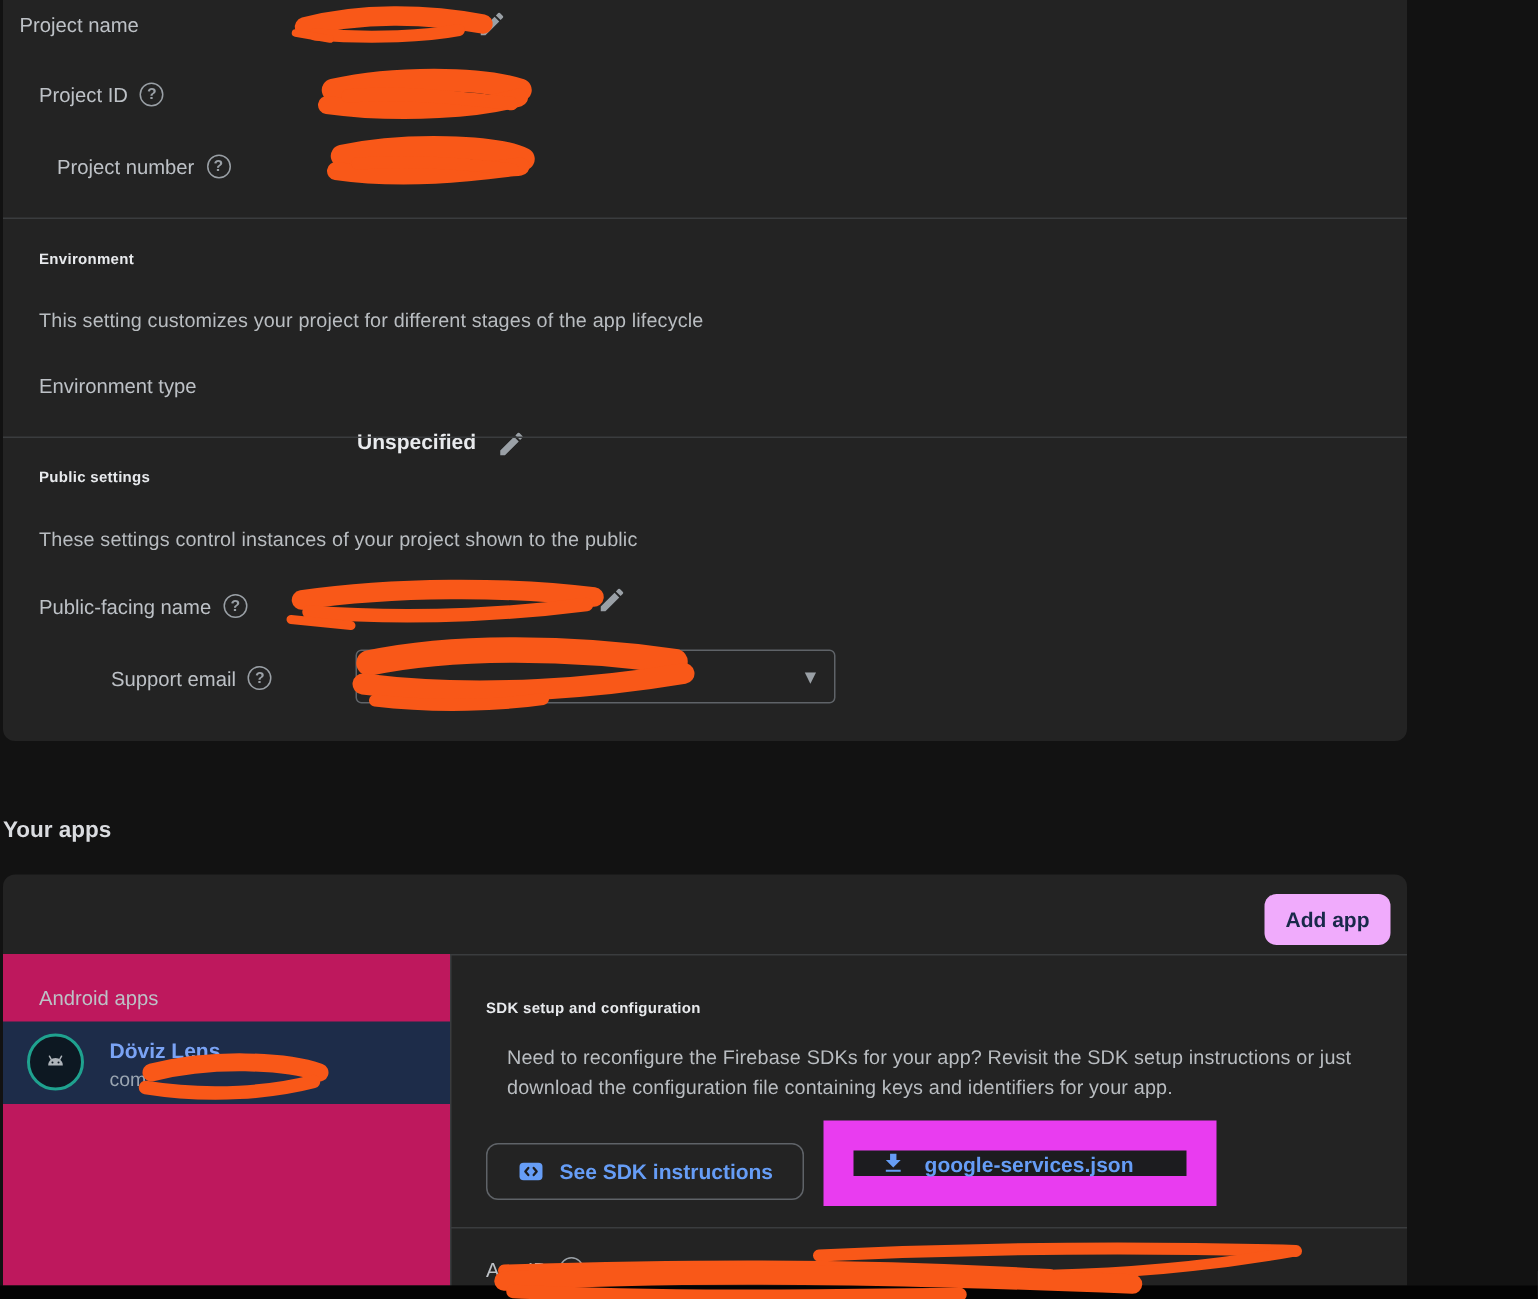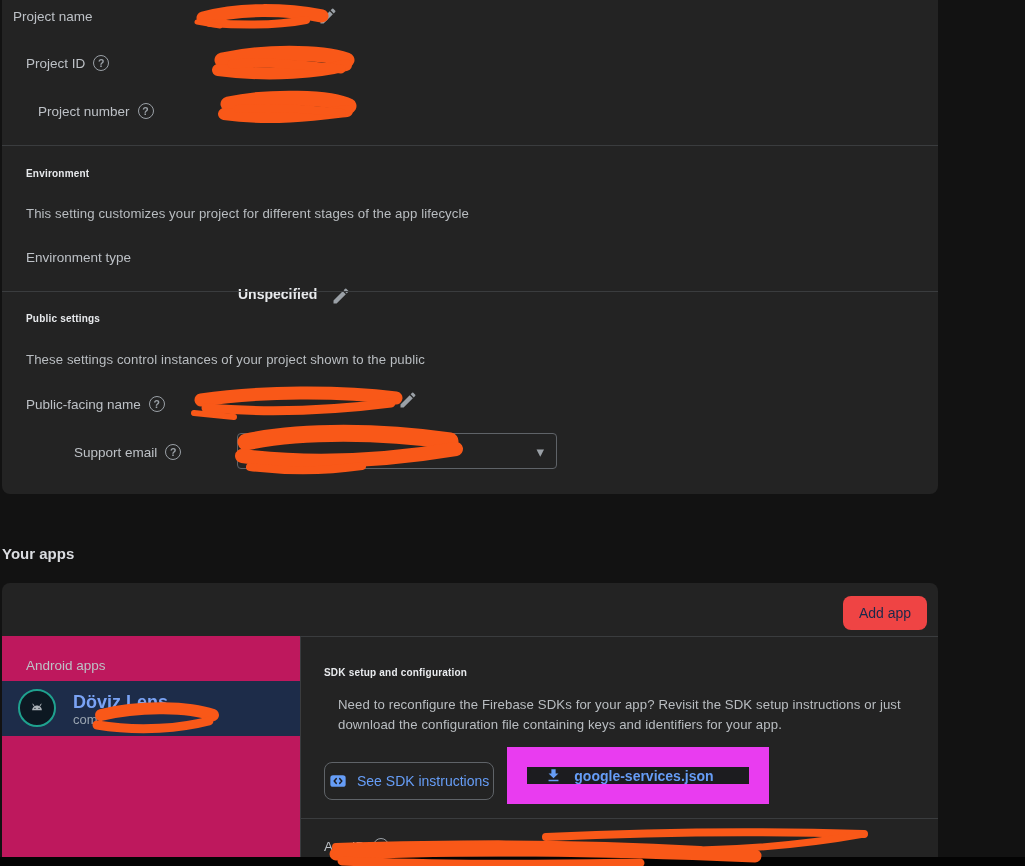--- a/index.html
+++ b/index.html
@@ -43,48 +43,48 @@
     display:flex; align-items:center; justify-content:flex-end; padding:0 12px; cursor:pointer;
   }
   .select-arrow { color:#9aa0a6; font-size:15px; line-height:1; }
 
   #your-apps-title {
     position:absolute; left:2px; top:545px; font-size:15px; font-weight:bold; color:#dadce0;
   }
 
   .add-app-btn {
     position:absolute; left:841px; top:13px; width:84px; height:34px;
-    background:#ef4444; color:#19294a; font-family:inherit; font-size:14px; font-weight:normal;
+    background:#f0abfc; color:#19294a; font-family:inherit; font-size:14px; font-weight:bold;
     border:none; border-radius:8px; cursor:pointer;
   }
 
   #apps-left-panel {
     position:absolute; left:0; top:53px; width:298px; bottom:0;
     background:#be185d; border-radius:0 0 0 0;
   }
   #apps-vdivider { left:298px; top:53px; bottom:0; }
 
   .selected-app-row {
     position:absolute; left:0; top:45px; width:298px; height:55px;
     background:#1d2c49; display:flex; align-items:center; cursor:pointer;
   }
   .app-avatar {
     position:absolute; left:16px; top:8px; width:38px; height:38px;
     border:2px solid #1fa28f; border-radius:50%; background:#0d1822;
     display:flex; align-items:center; justify-content:center;
   }
   .app-avatar svg { width:18px; height:18px; }
-  .app-name { position:absolute; left:71px; top:11px; font-size:18px; font-weight:bold; color:#7aa3f5; }
+  .app-name { position:absolute; left:71px; top:11px; font-size:14px; font-weight:bold; color:#7aa3f5; }
   .app-pkg  { position:absolute; left:71px; top:31px; font-size:13px; color:#9aa5b1; }
 
   .sdk-btn-row { position:absolute; left:322px; top:164px; display:flex; align-items:center; }
   .outline-btn {
     height:38px; margin-top:10px; background:transparent; border:1px solid #5f6368; border-radius:8px;
-    display:flex; align-items:center; gap:10px; padding:0 4px;
-    color:#669df6; font-family:inherit; font-size:14px; font-weight:normal; cursor:pointer;
+    display:flex; align-items:center; gap:10px; padding:0 20px;
+    color:#669df6; font-family:inherit; font-size:14px; font-weight:bold; cursor:pointer;
   }
   .highlight-box {
     margin-left:13px; background:#e93cf0; padding:20px; width:262px; height:57px;
   }
   .download-btn {
     width:100%; height:100%; background:#1c1c1f; border:none; border-radius:0;
     display:flex; align-items:center; gap:12px; padding:0 18px;
     color:#669df6; font-family:inherit; font-size:14px; font-weight:bold; cursor:pointer;
   }
   .icon-blue svg { display:block; }

